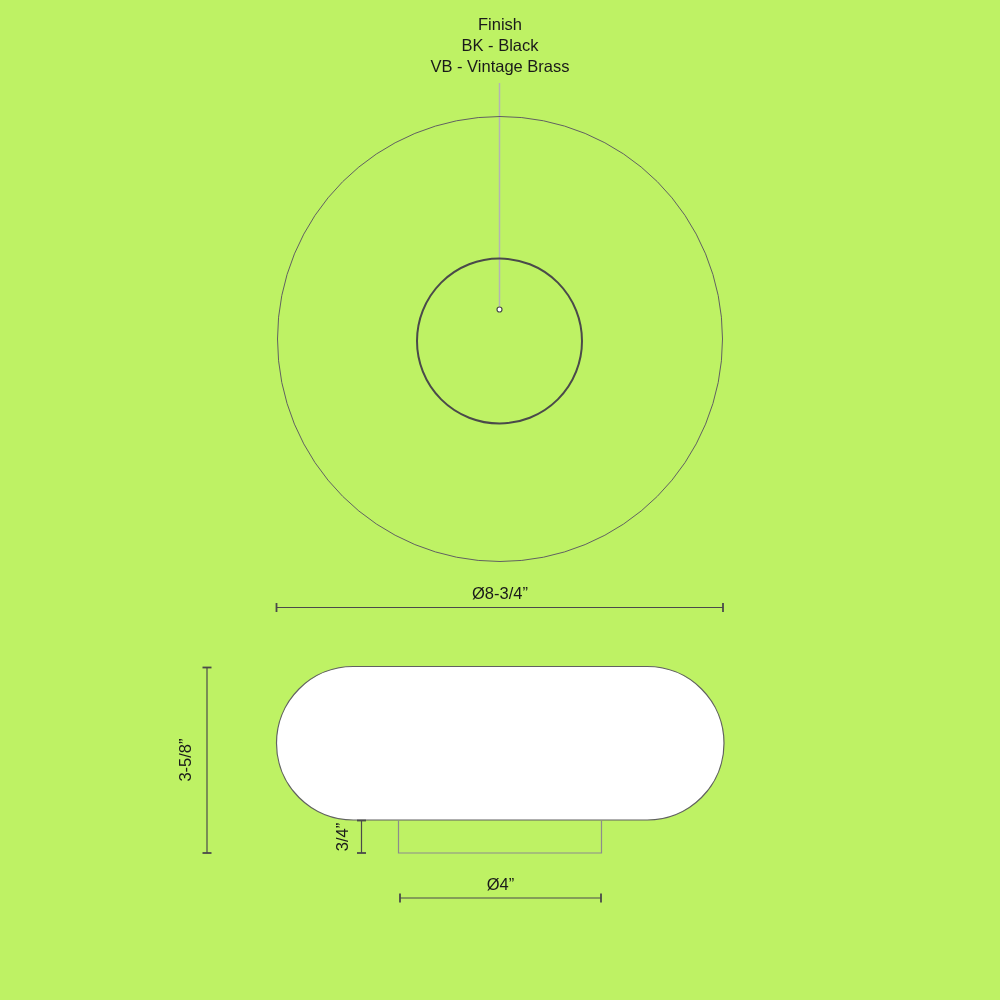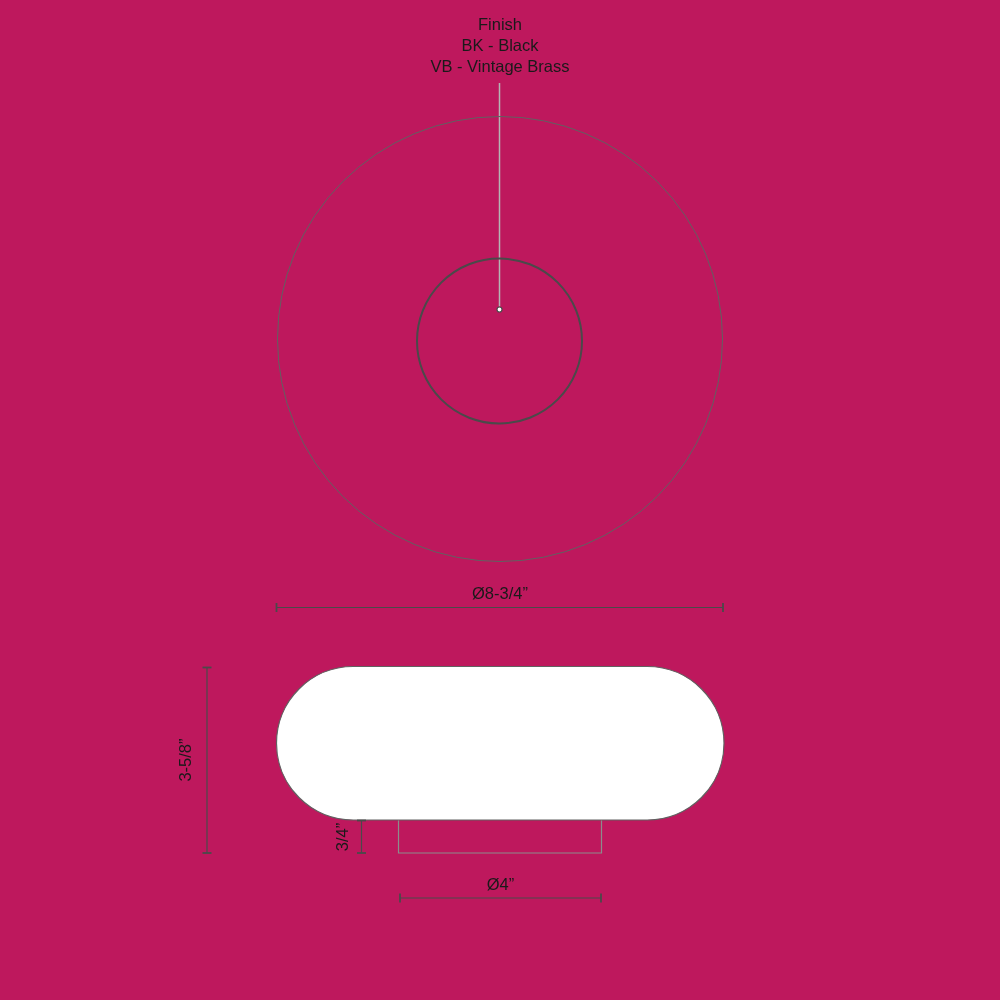--- a/index.html
+++ b/index.html
@@ -5,21 +5,21 @@
   html, body { margin: 0; padding: 0; }
   body {
     width: 1000px; height: 1000px;
     font-family: "Liberation Sans", sans-serif;
     background: #ffffff;
     overflow: hidden;
   }
   .canvas {
     position: relative;
     width: 1000px; height: 1000px;
-    background: #be185d;
+    background: #bef264;
   }
   svg { display: block; }
   text {
     font-family: "Liberation Sans", sans-serif;
     font-size: 16.5px;
   }
 </style>
 </head>
 <body>
 

